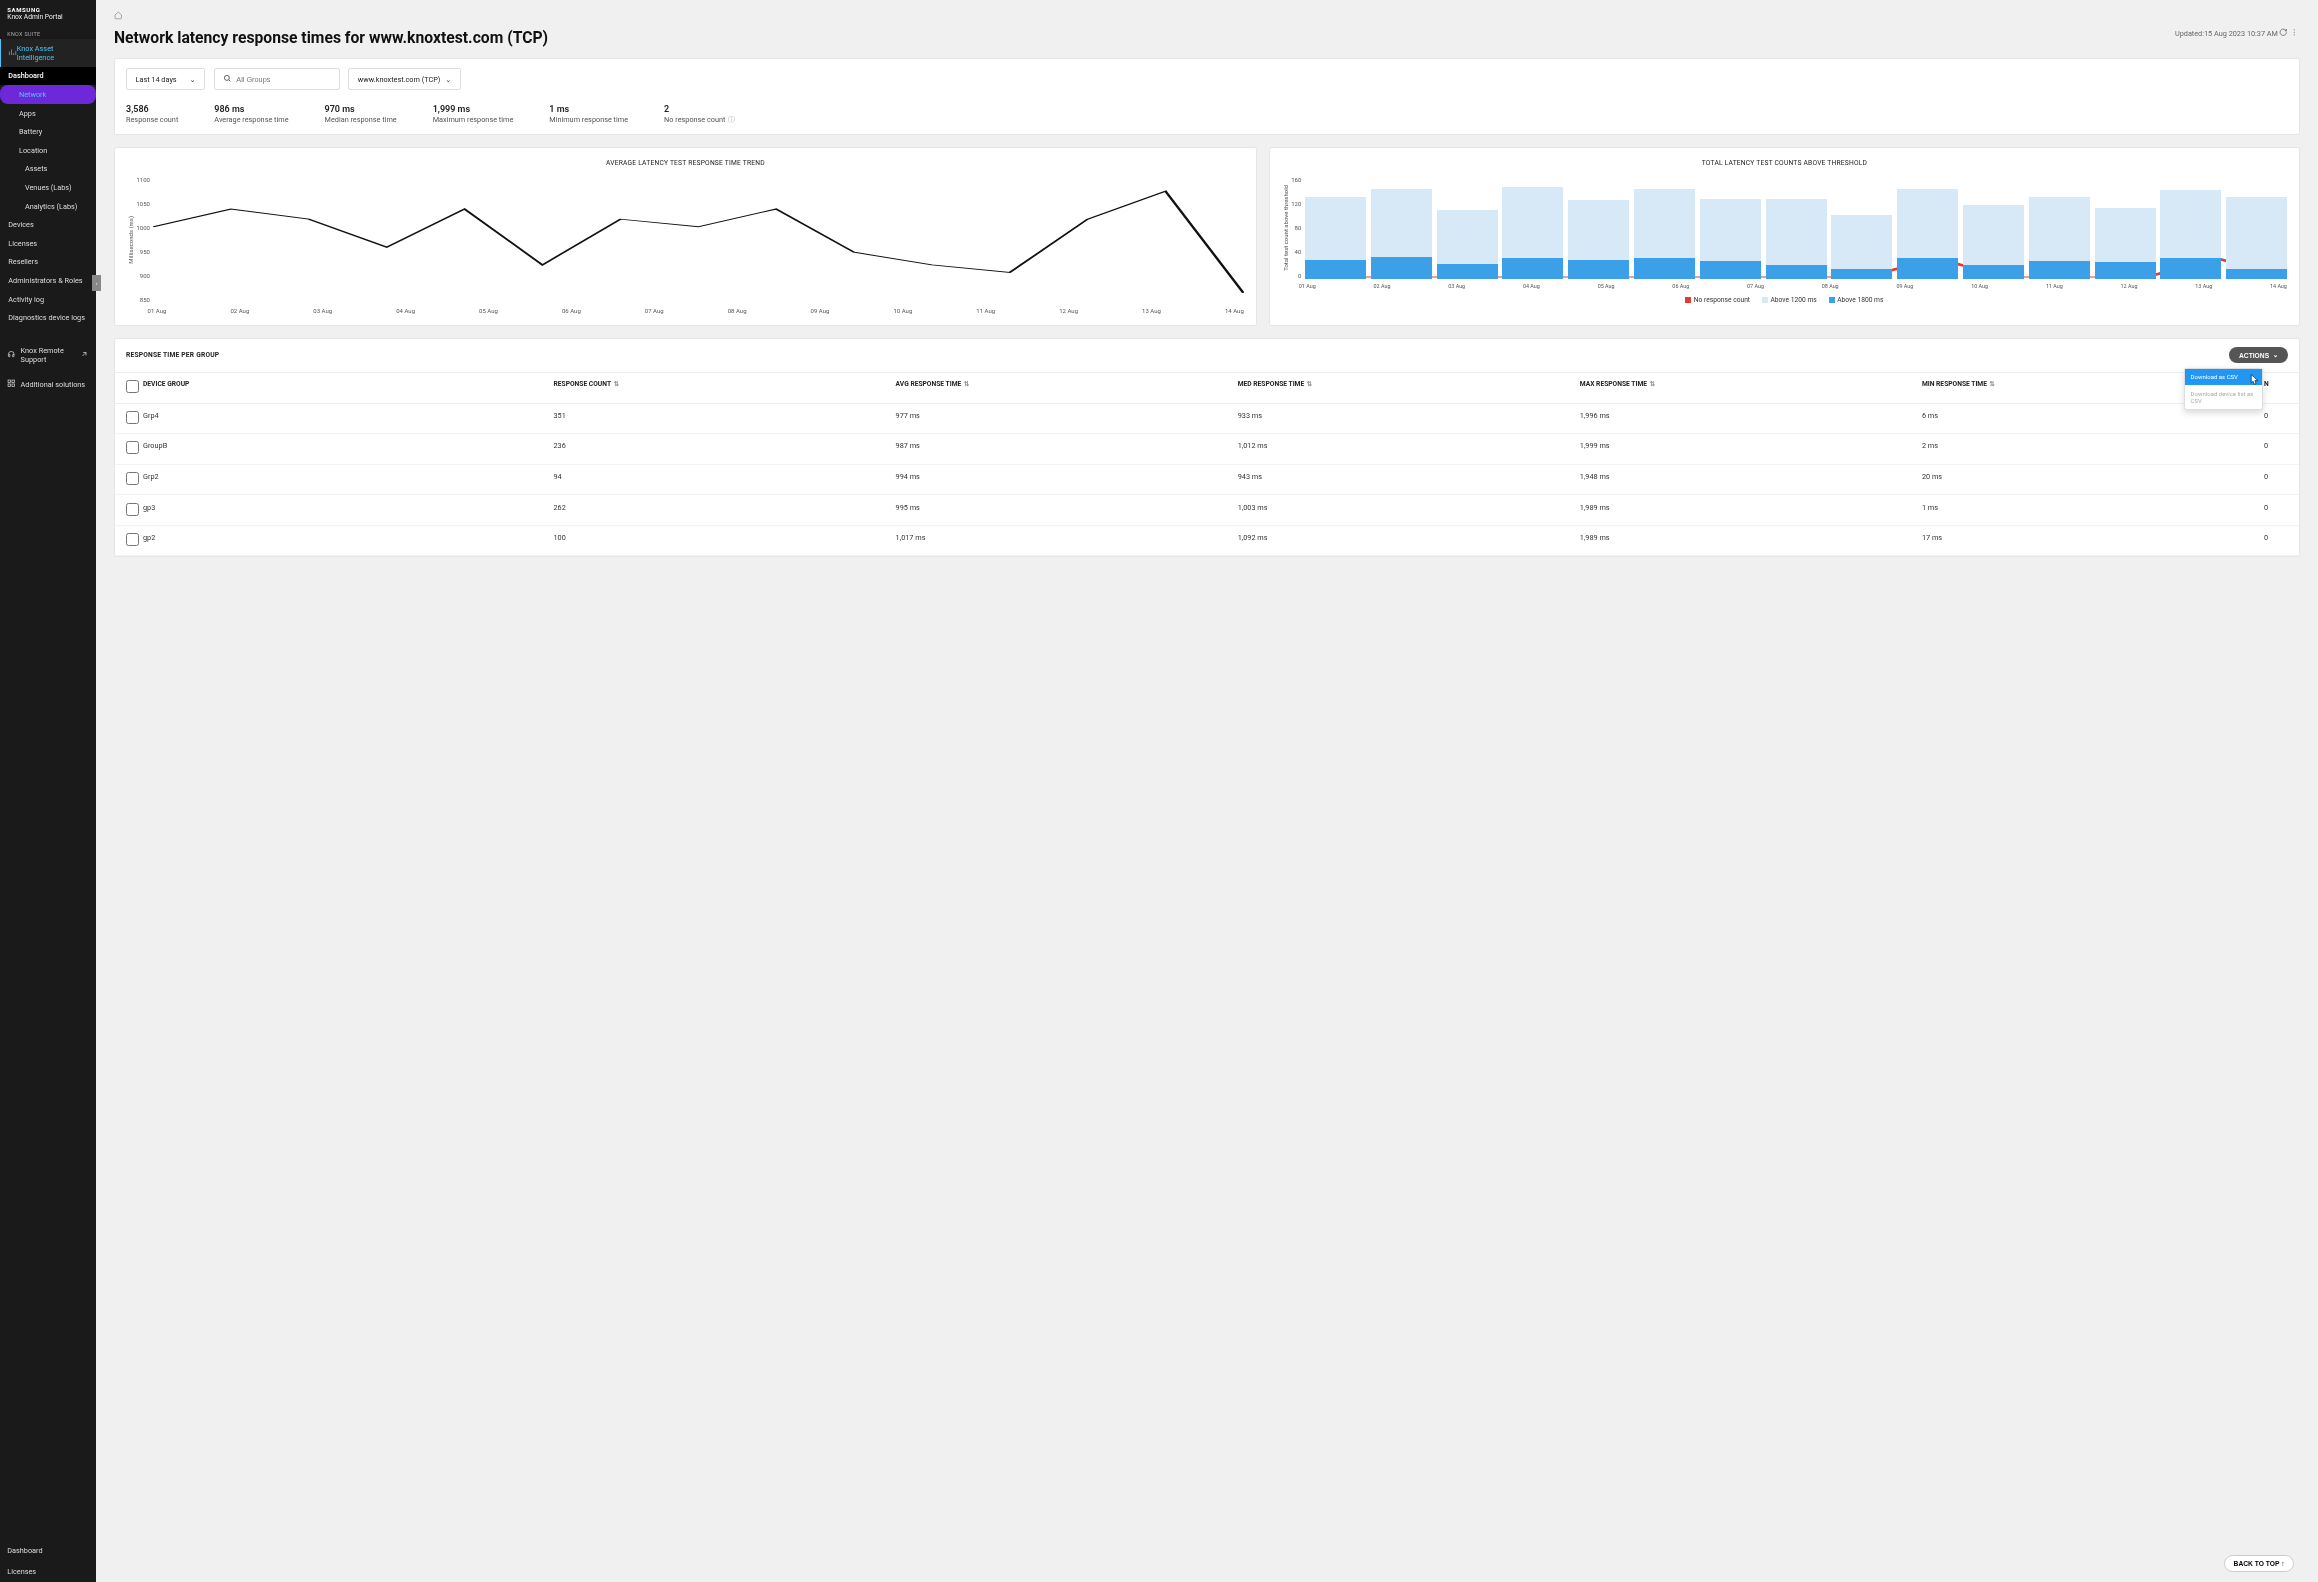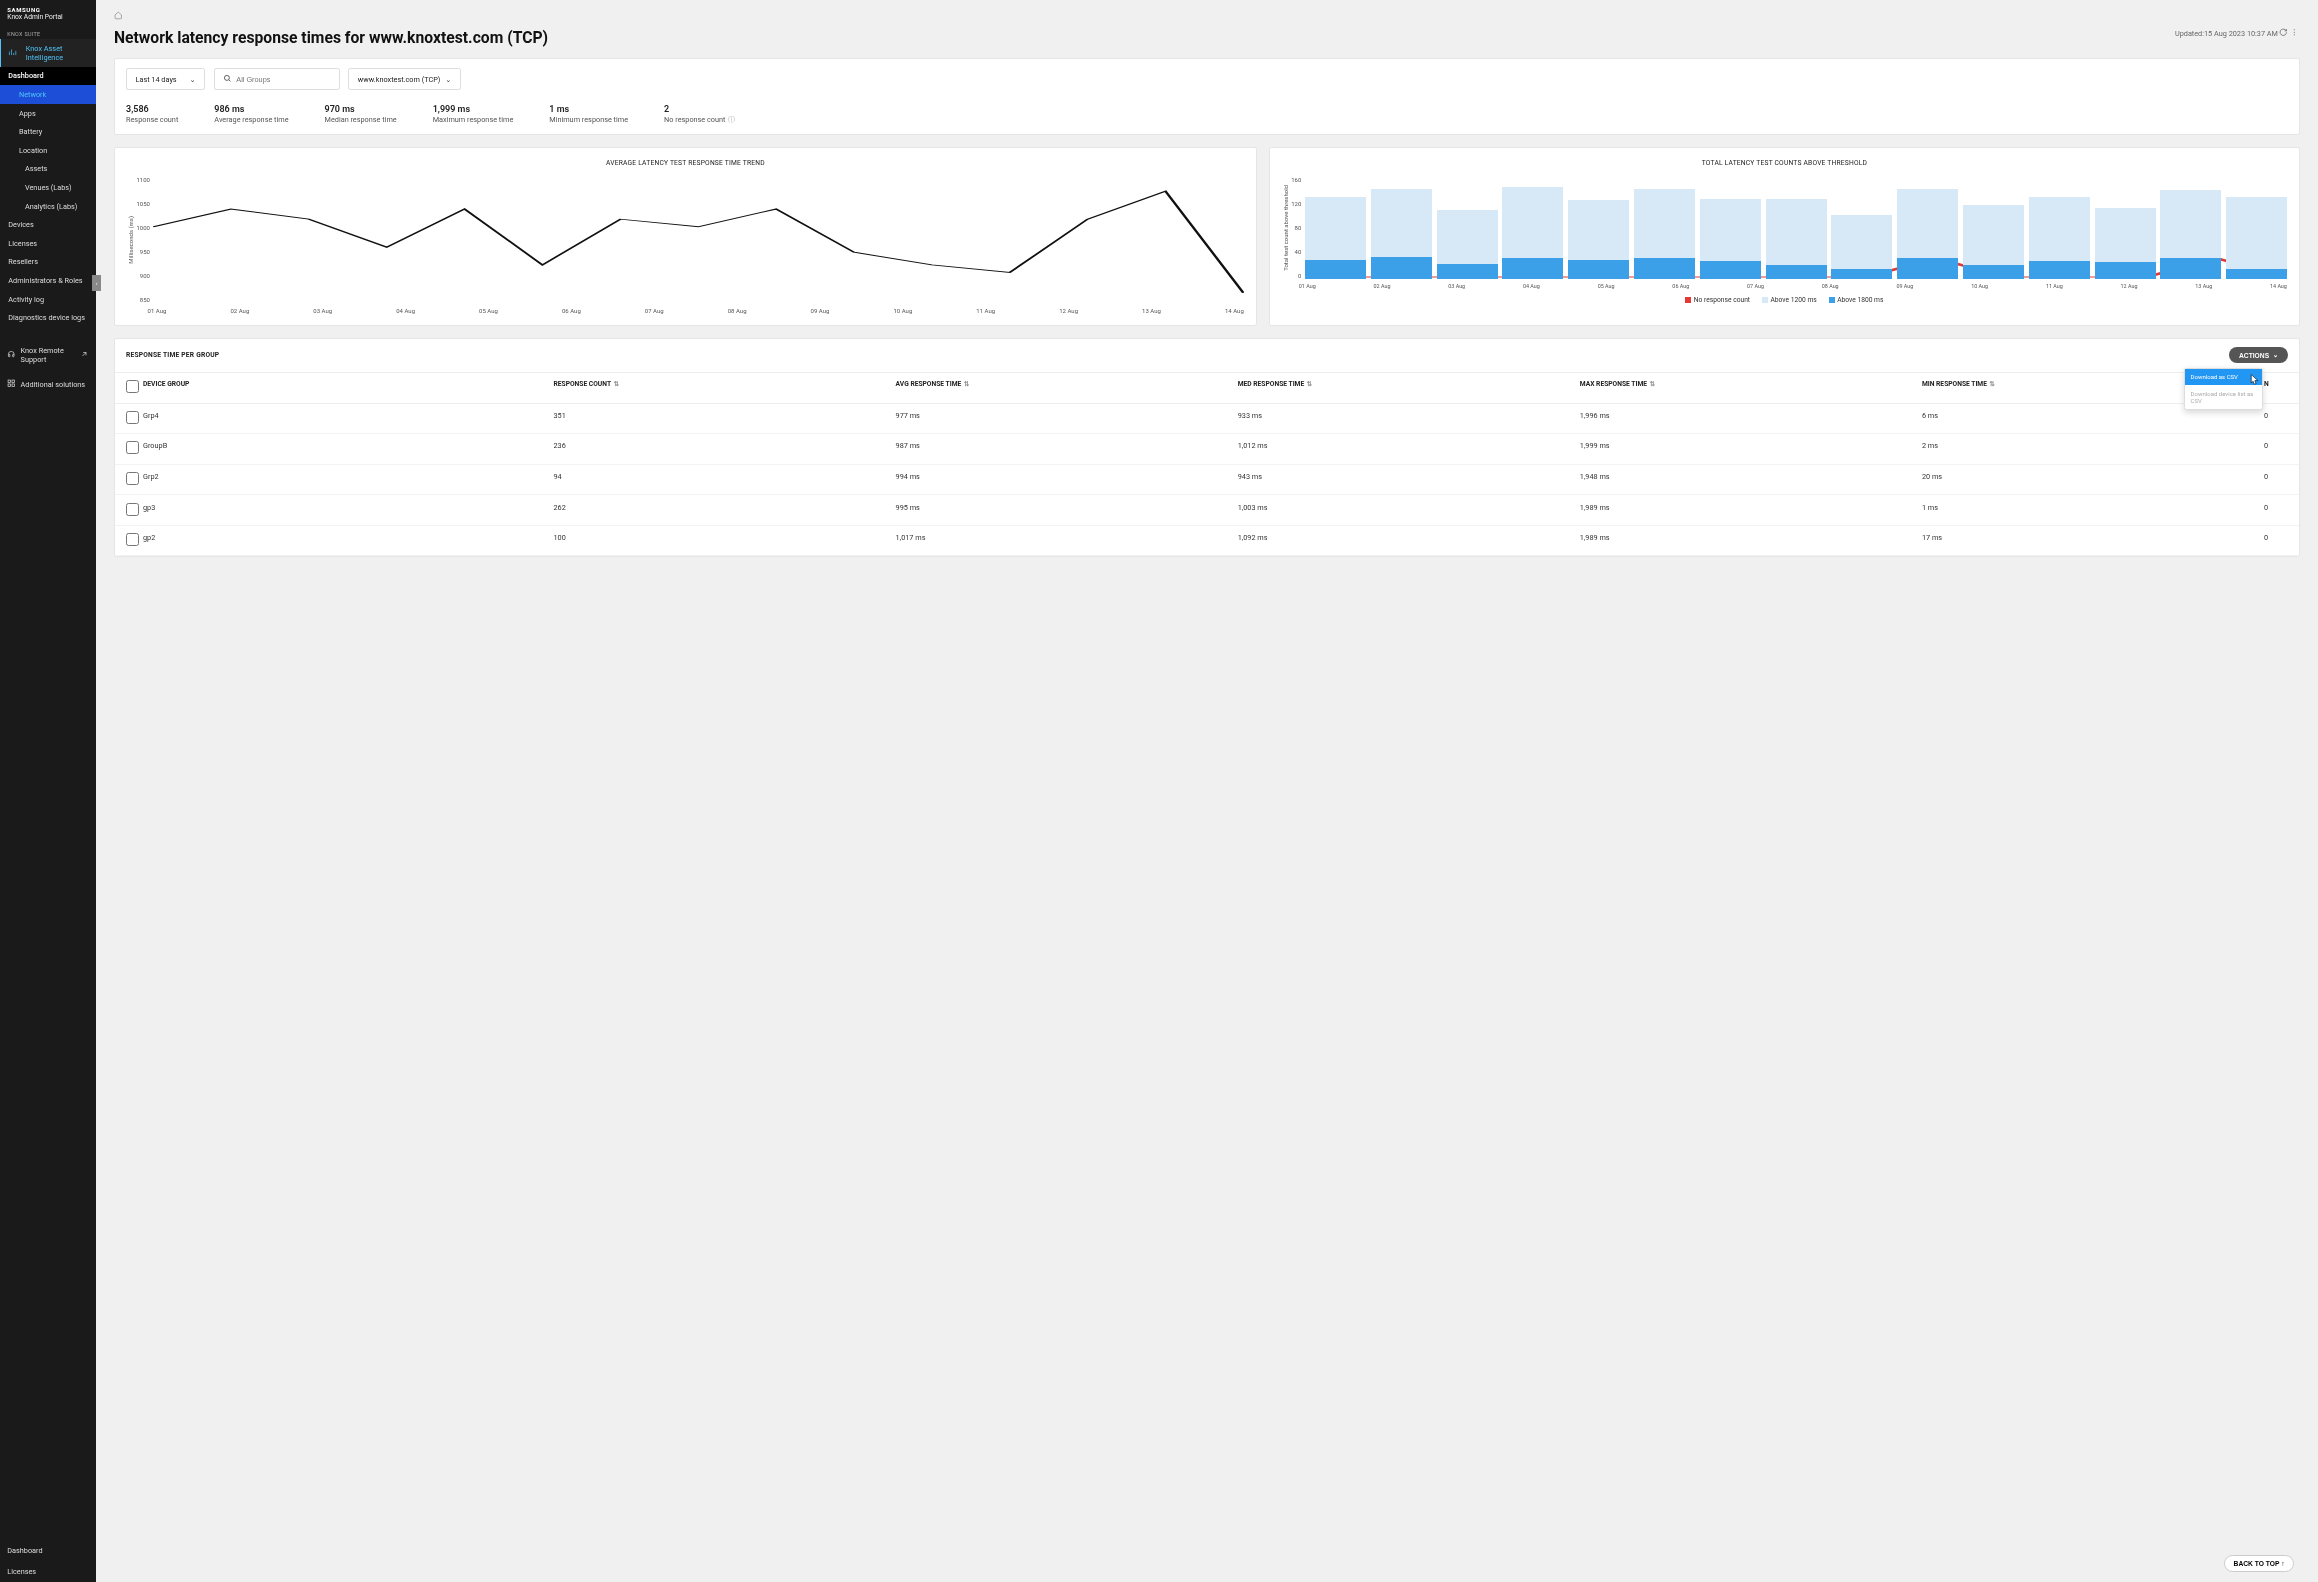--- a/index.html
+++ b/index.html
@@ -7,24 +7,24 @@
 .app { display: flex; min-height: 100vh; }
 
 
 .sidebar { width: 96px; background: #1a1a1a; color: #ccc; display: flex; flex-direction: column; position: relative; }
 .brand { padding: 6px 7.3px 4.8px; }
 .brand-samsung { font-size: 6px; font-weight: 700; letter-spacing: 0.6px; color: #fff; }
 .brand-portal { font-size: 6.7px; color: #eee; }
 .section-label { font-size: 5.4px; letter-spacing: 0.3px; padding: 4.8px 7.3px 2.4px; color: #aaa; }
 .nav-item { padding: 4.8px 7.3px; font-size: 7.3px; color: #ddd; cursor: pointer; border-left: 1.8px solid transparent; display: flex; align-items: center; gap: 3.6px; }
 .nav-item.sel-kai { border-left-color: #4fc3f7; color: #4fc3f7; background: #222; }
-.nav-item.kai-icon-box { gap: 9px; }
+.nav-item.kai-icon-box { gap: 0; }
 .nav-item-dark { background: #000; color: #fff; font-weight: 500; }
 .nav-sub { padding-left: 18px; }
-.nav-sub.active { background: #1d4ed8; color: #4fc3f7; }
+.nav-sub.active { background: #6d28d9; color: #4fc3f7; border-radius: 8px; }
 .nav-sub2 { padding-left: 24px; }
 .sidebar-bottom { margin-top: auto; }
 .sidebar-item-ext { padding: 7.3px; display: flex; align-items: center; gap: 4.8px; font-size: 7.3px; color: #ddd; cursor: pointer; }
 .sidebar-collapse { position: absolute; right: -4.8px; top: 275px; width: 8.5px; height: 15.7px; background: #888; display: flex; align-items: center; justify-content: center; cursor: pointer; }
 .sidebar-link-bottom { padding: 6px 7.3px; font-size: 7.3px; color: #ddd; cursor: pointer; }
 
 
 .main { flex: 1; padding: 11px 18px 24px; overflow: auto; position: relative; }
 .breadcrumb { margin-bottom: 6px; }
 .page-header { display: flex; justify-content: space-between; align-items: flex-start; margin-bottom: 11px; }

